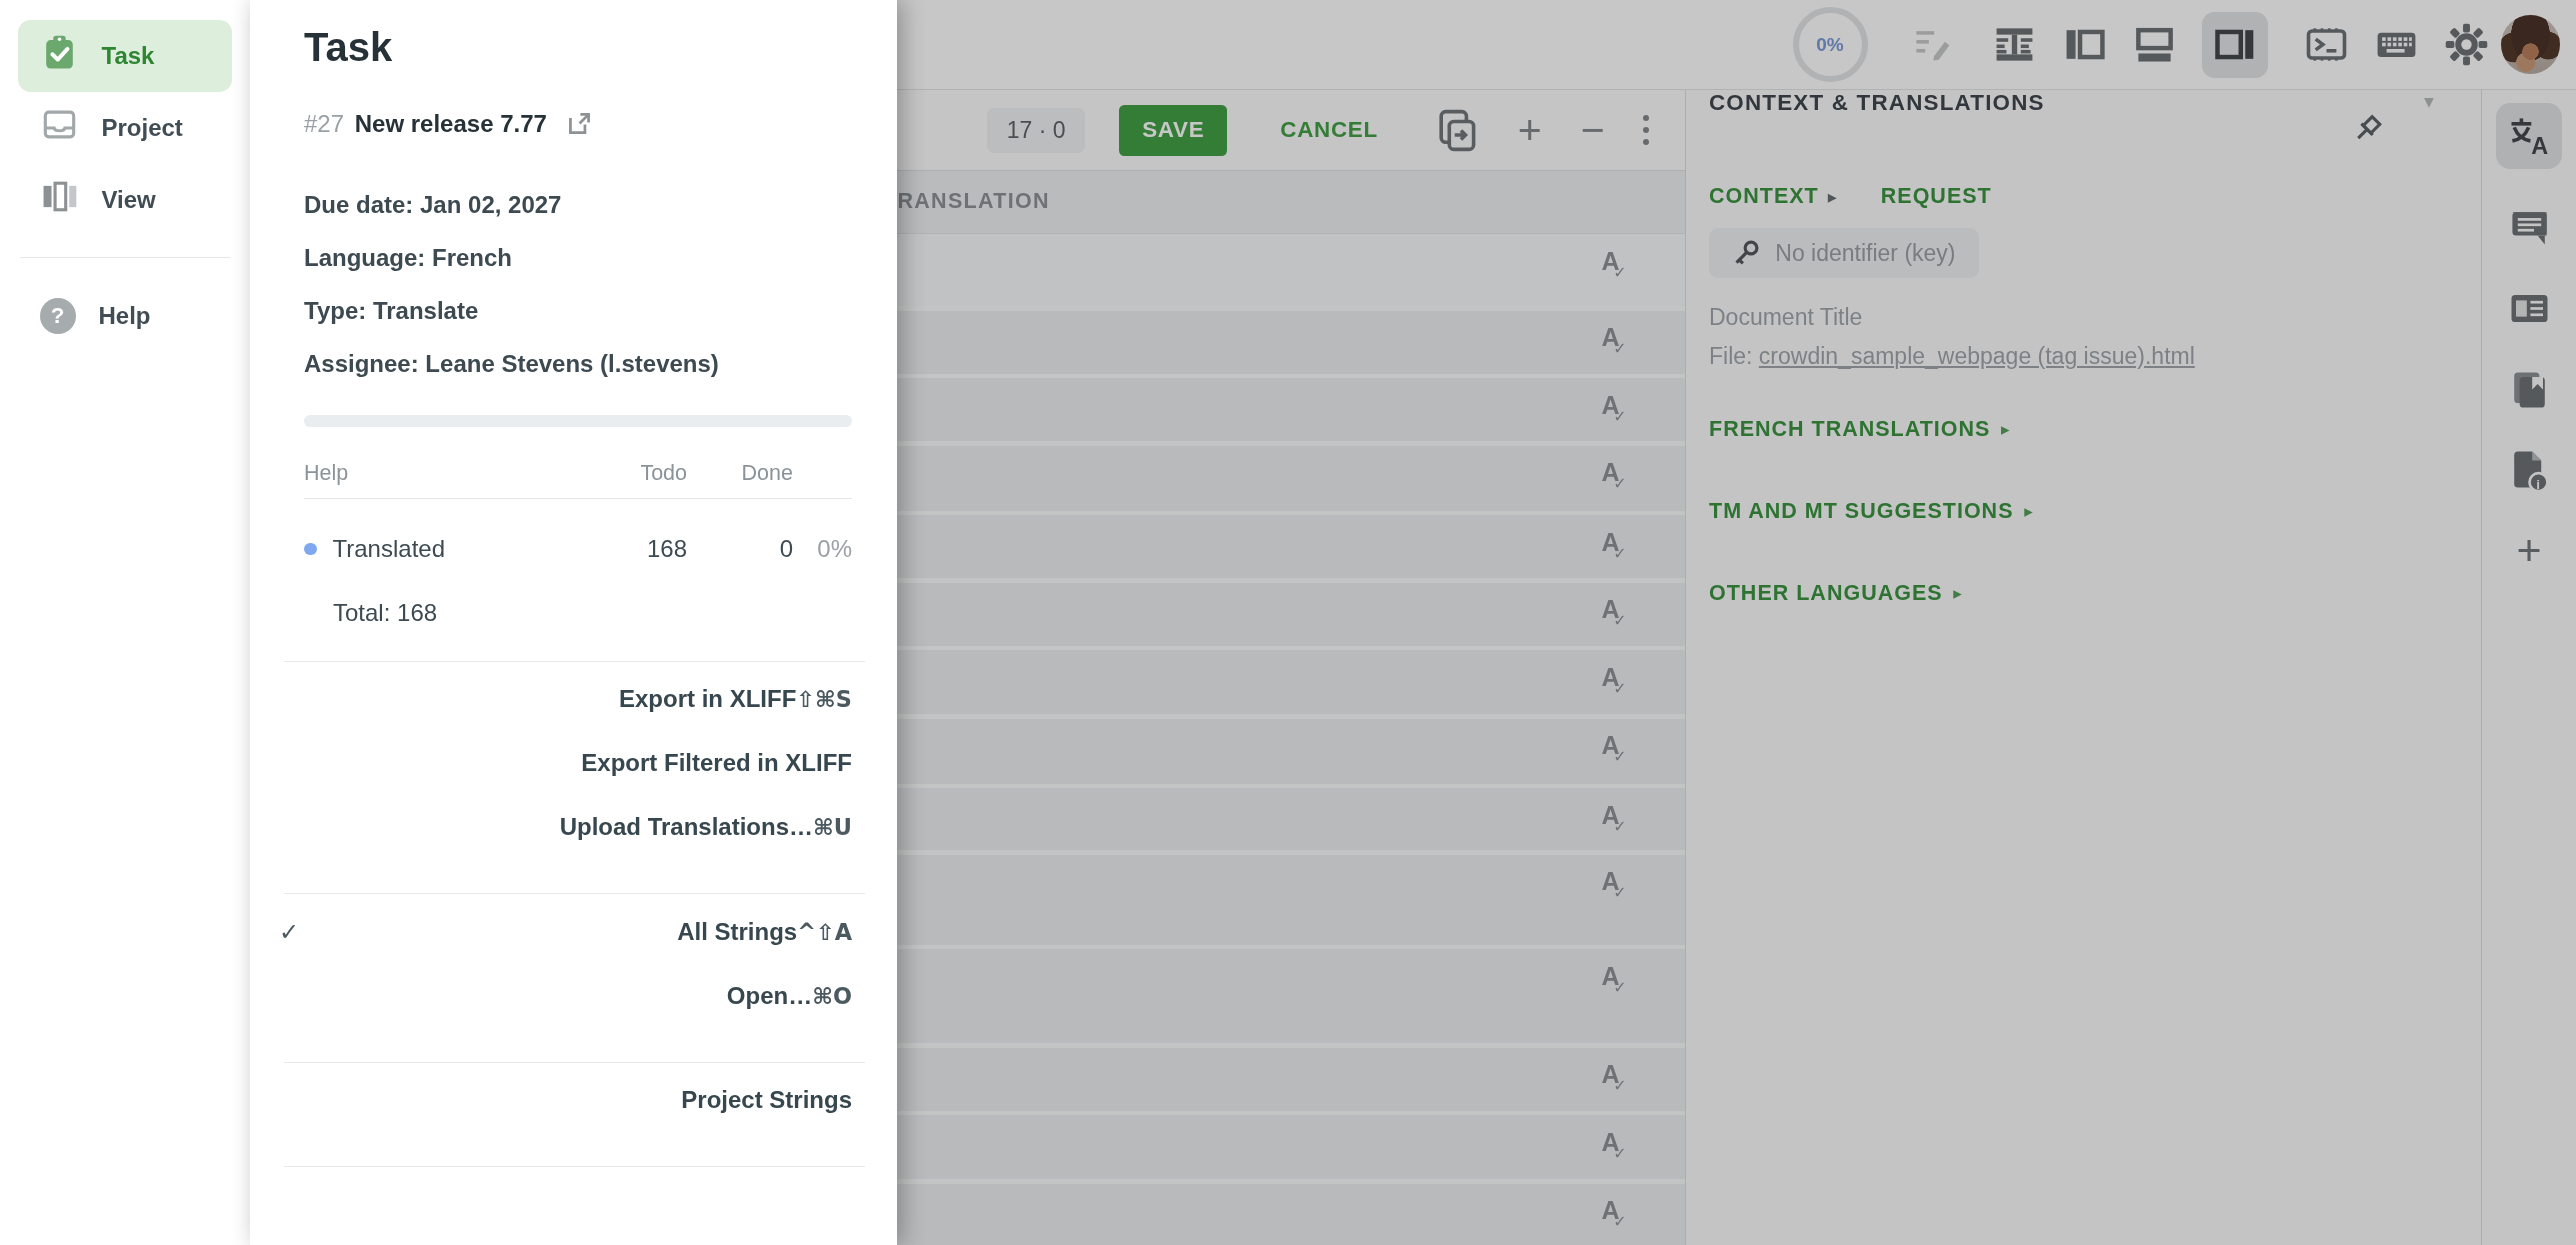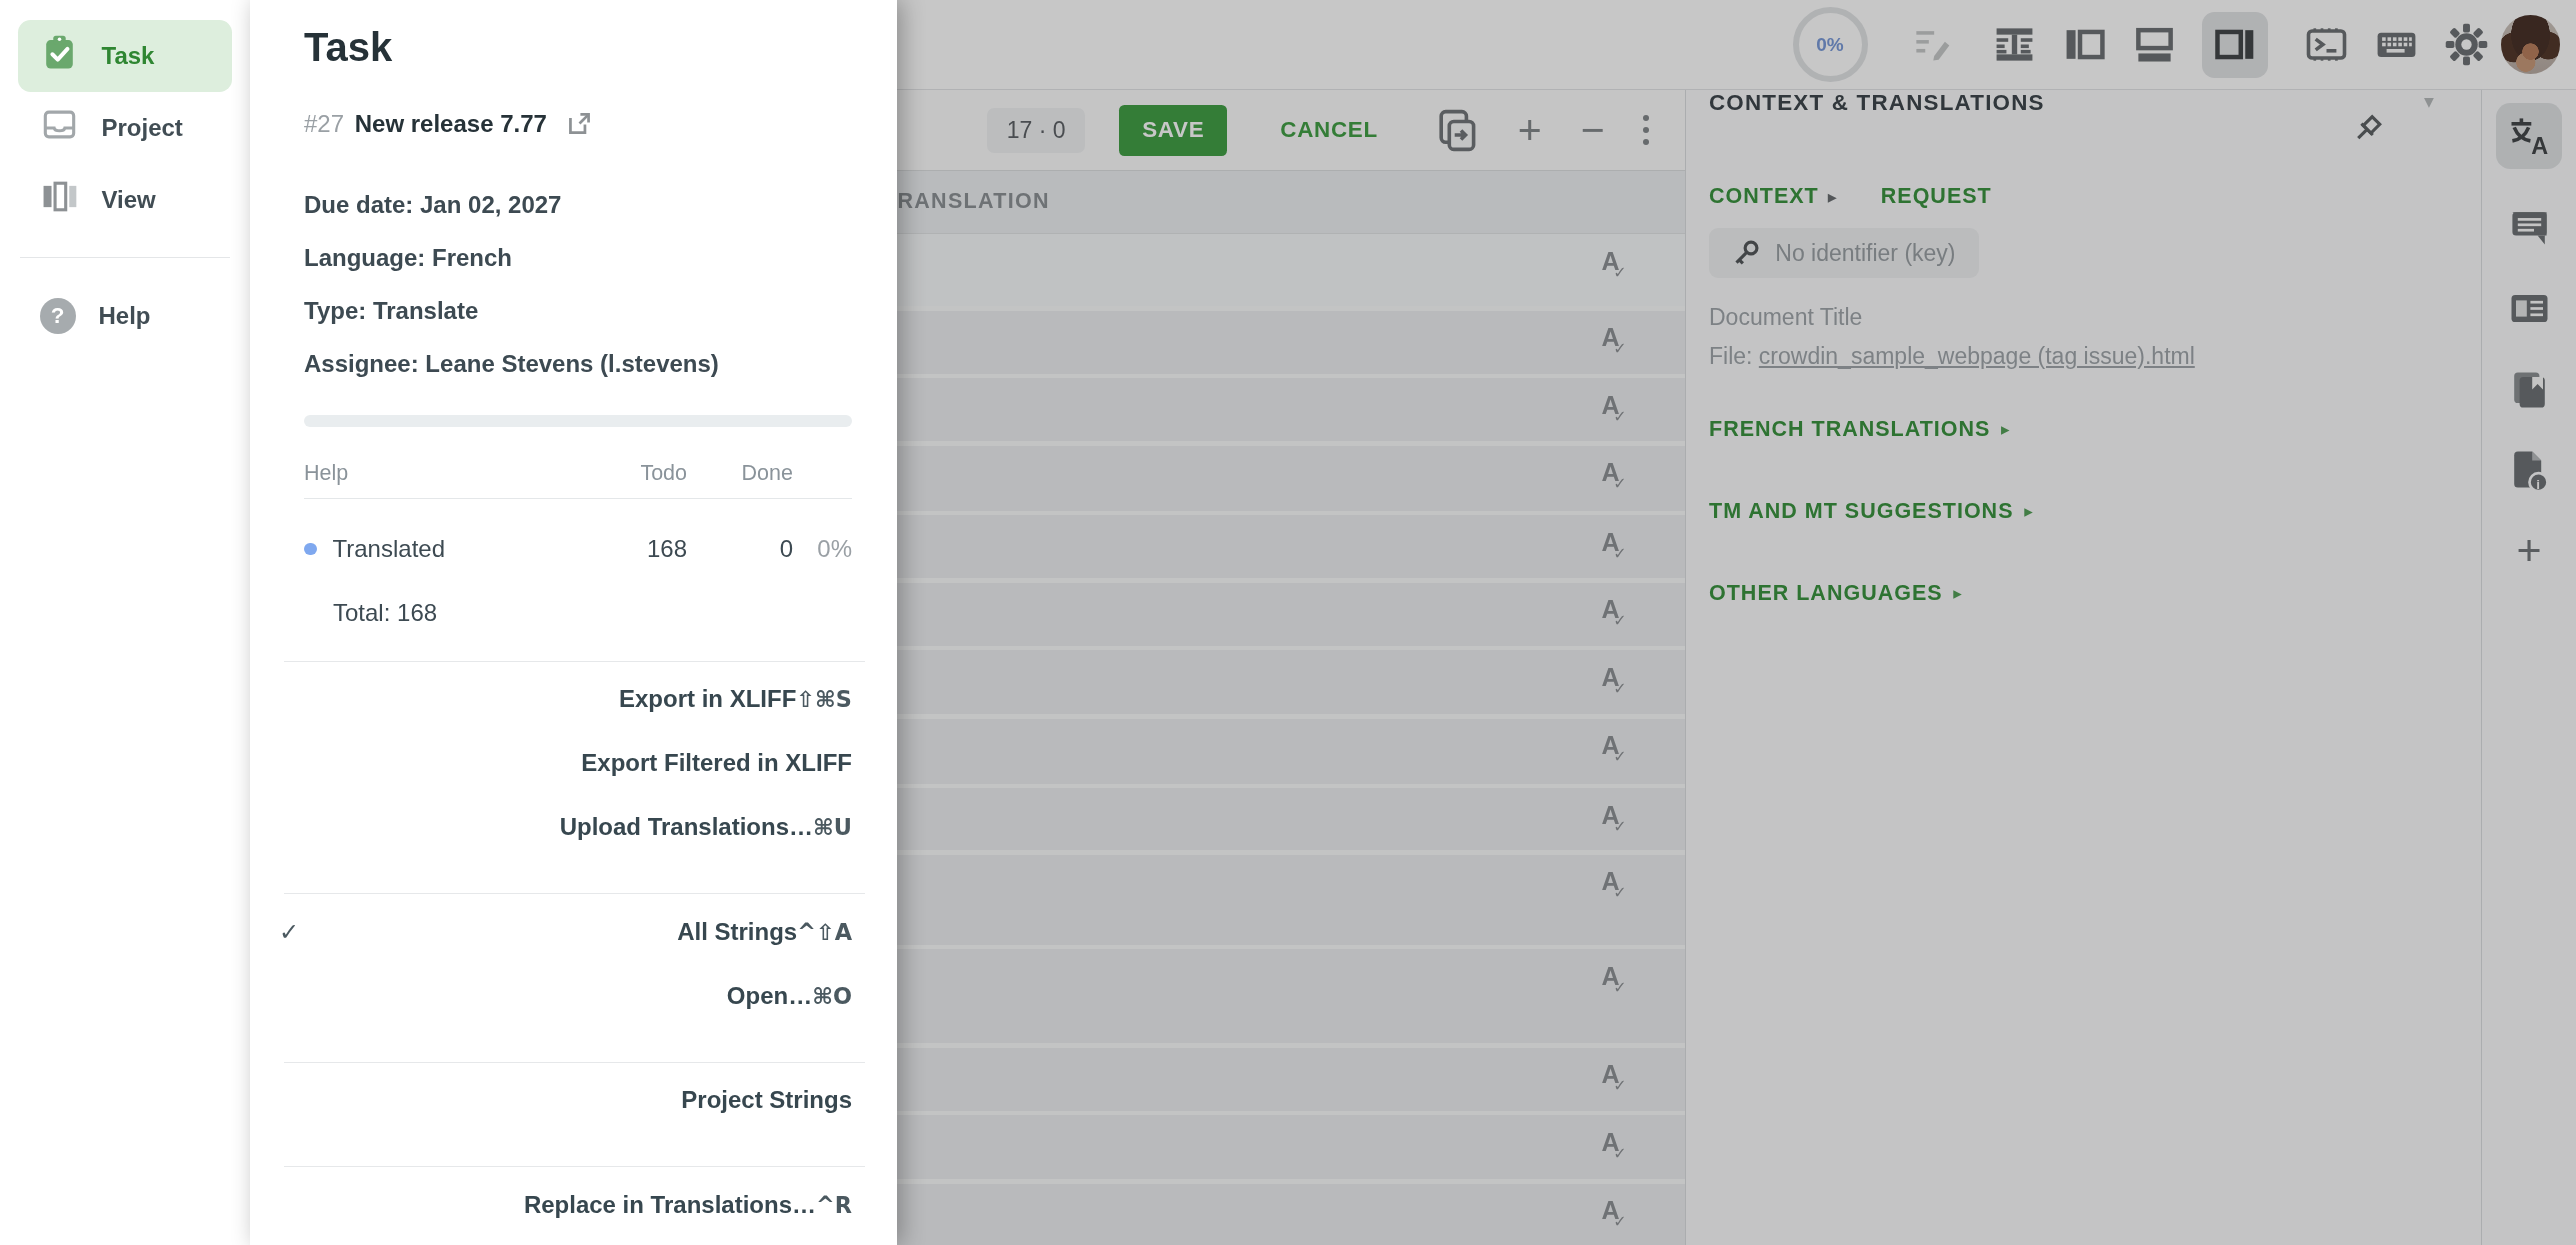--- a/index.html
+++ b/index.html
@@ -532,20 +532,16 @@
     </div>
 
     <div class="tp-div"></div>
 
     <div class="menu-item">
       <span>Project Strings</span>
     </div>
 
     <div class="tp-div"></div>
 
-    <div class="menu-item">
-      <span>Replace in Translations…</span>
-      <span class="shortcut">^R</span>
-    </div>
 
   </div>
 </div>
 
 
 </body></html>

